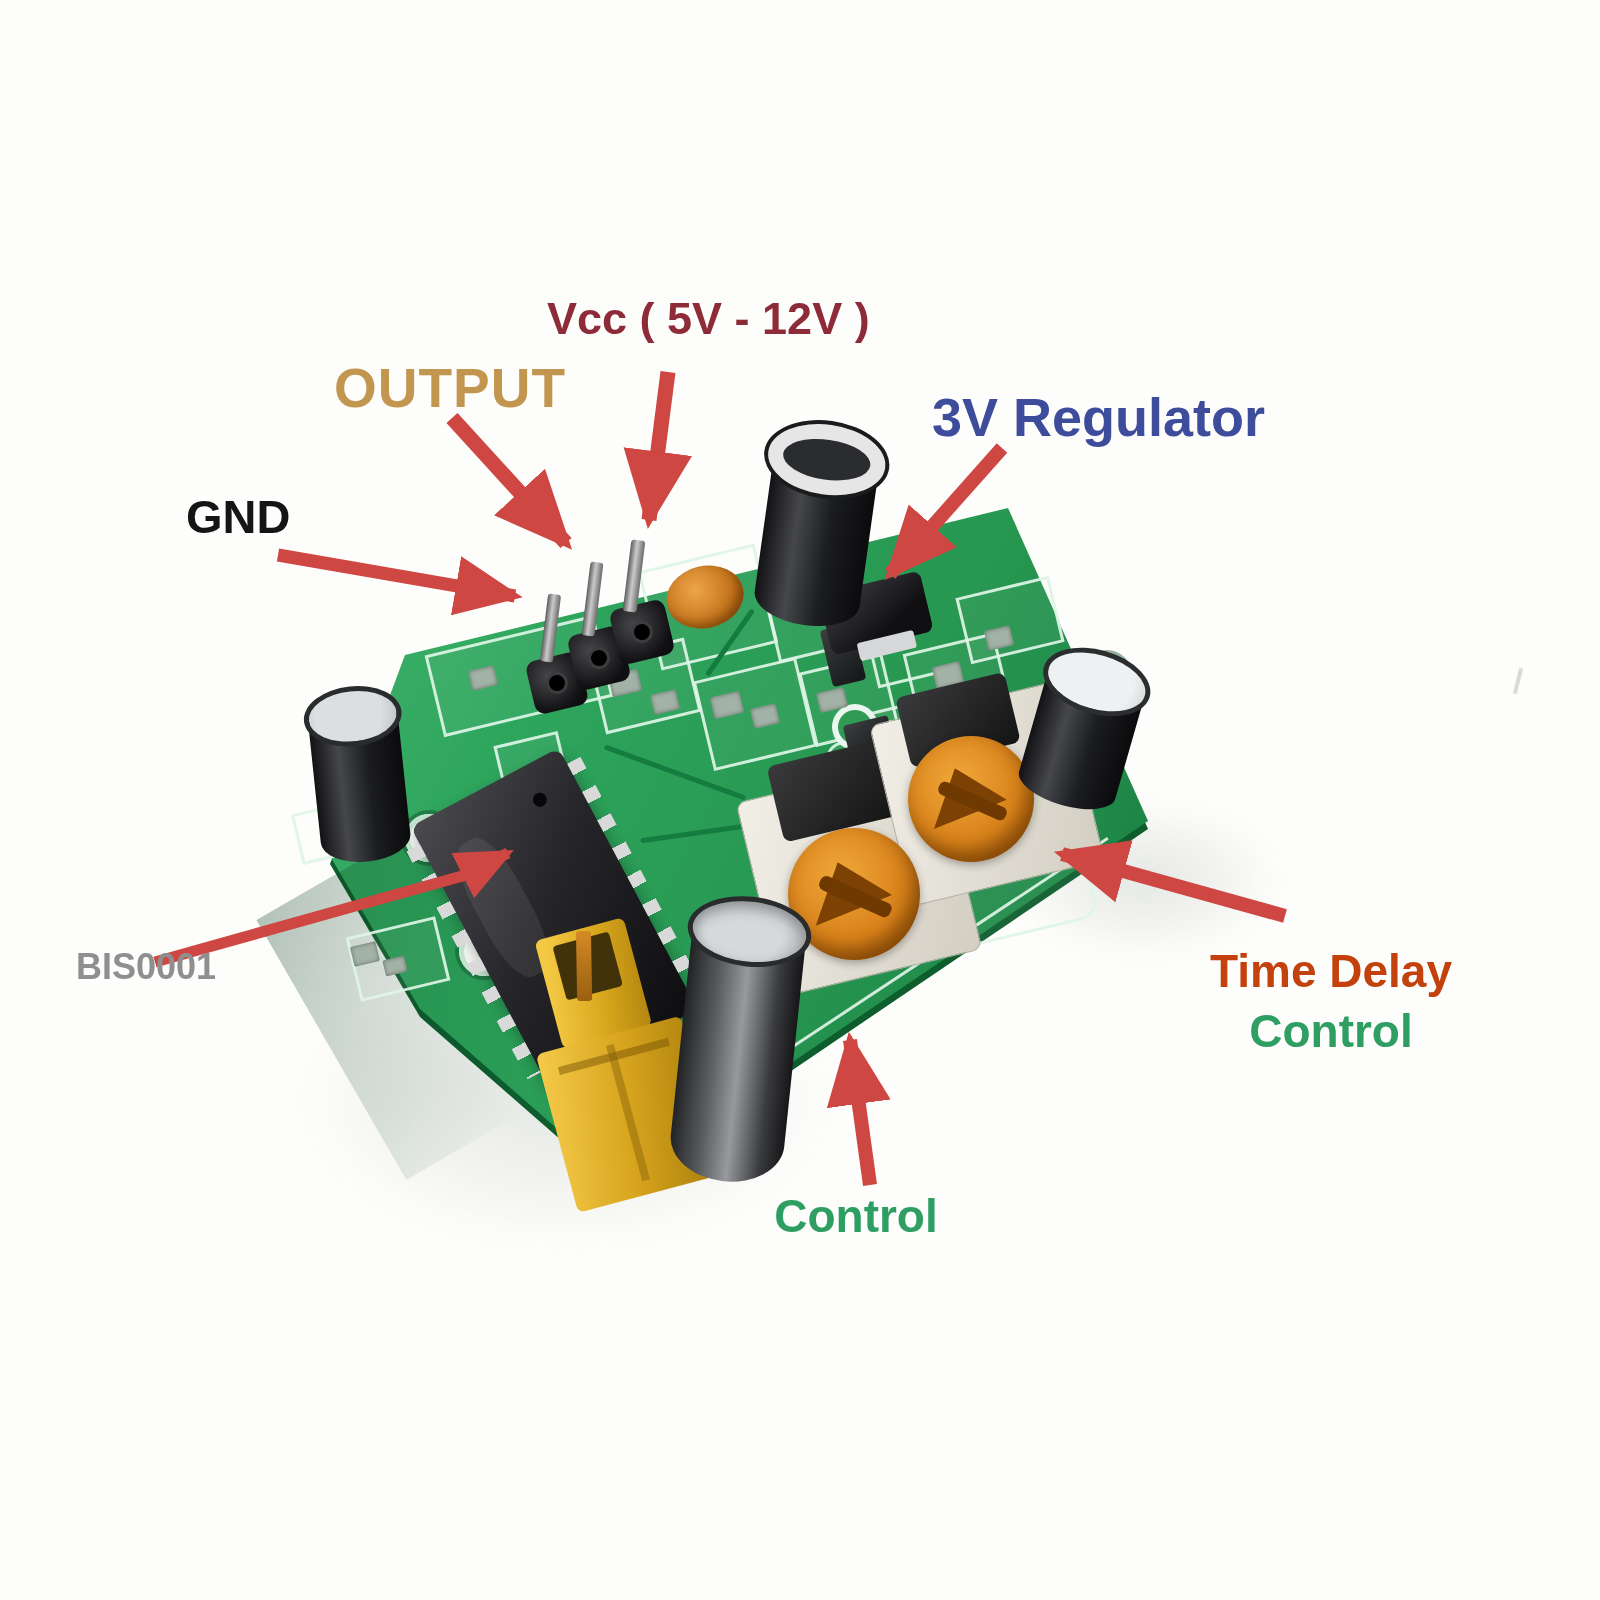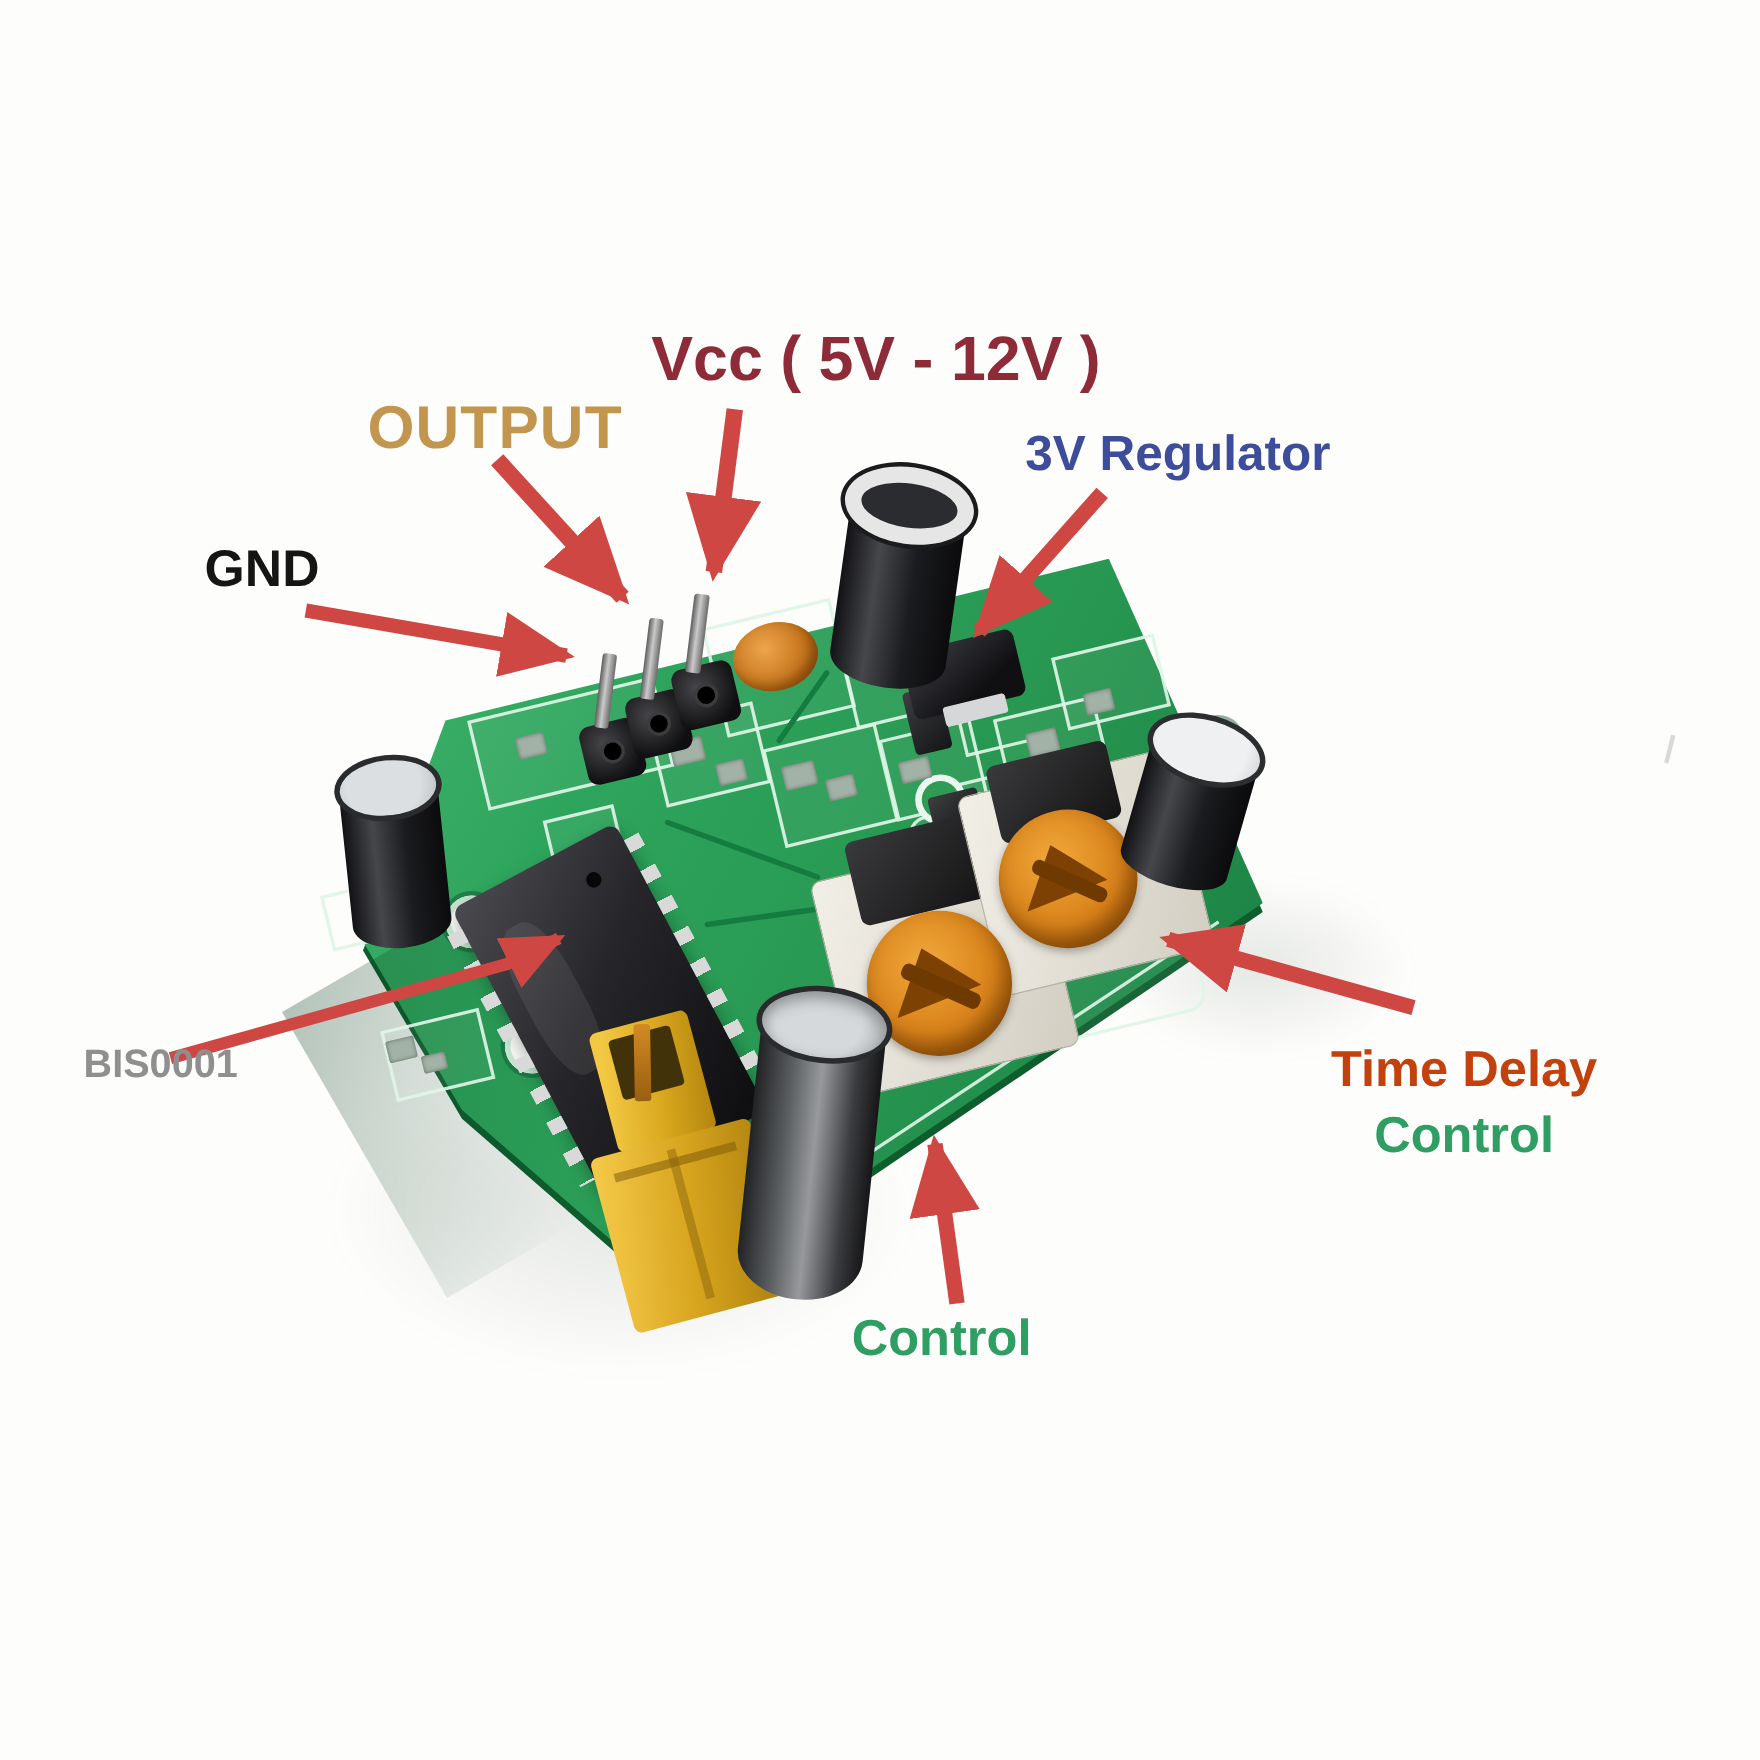--- a/index.html
+++ b/index.html
@@ -218,24 +218,24 @@
     <path d="M870,1185 L850,1040" stroke-width="14" fill="none" marker-end="url(#ah)" stroke="#cf4742"></path>
     <path d="M1285,916 L1062,854" stroke-width="14" fill="none" marker-end="url(#ah)" stroke="#cf4742"></path>
   </svg>
 
   <div class="lbl" style="left:186px;top:489px;font-size:47px">
     <span style="color: rgb(21, 21, 21);">GND</span>
   </div>
   <div class="lbl" style="left:334px;top:356px;font-size:55px;letter-spacing:1px">
     <span style="color: rgb(194, 150, 79);">OUTPUT</span>
   </div>
-  <div class="lbl" style="left:592px;top:293px;font-size:57px">
+  <div class="lbl" style="left:547px;top:293px;font-size:45px">
     <span style="color: rgb(142, 43, 56);">Vcc ( 5V - 12V )</span>
   </div>
-  <div class="lbl" style="left:932px;top:386px;font-size:45px">
+  <div class="lbl" style="left:932px;top:386px;font-size:54px">
     <span style="color: rgb(61, 76, 155);">3V Regulator</span>
   </div>
   <div class="lbl" style="left:76px;top:946px;font-size:36px">
     <span style="color: rgb(143, 143, 143);">BIS0001</span>
   </div>
   <div class="lbl lbl2" style="left:1131px;top:941px;font-size:46px">
     <div style="color: #c2410c;">Time Delay</div>
     <div style="color: rgb(47, 158, 98);">Control</div>
   </div>
   <div class="lbl lbl2" style="left:656px;top:1186px;font-size:46px">

